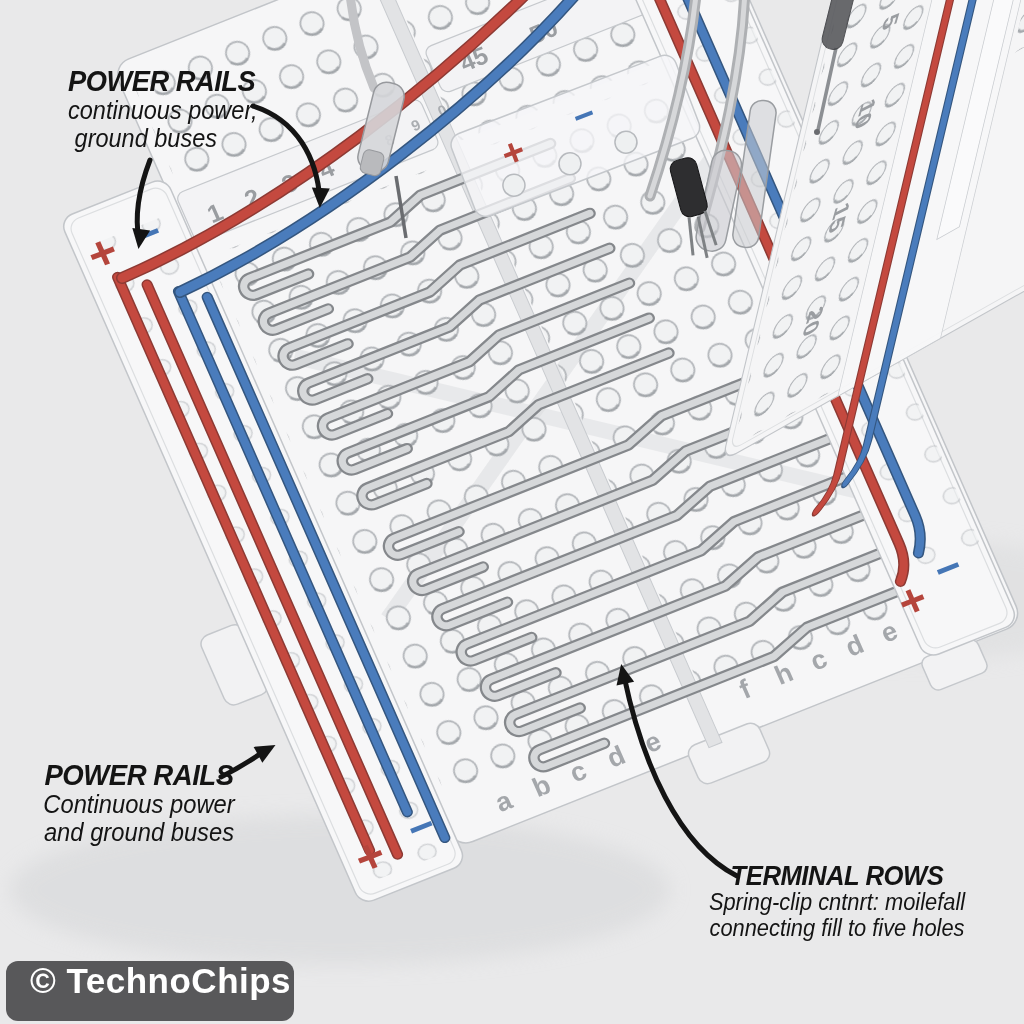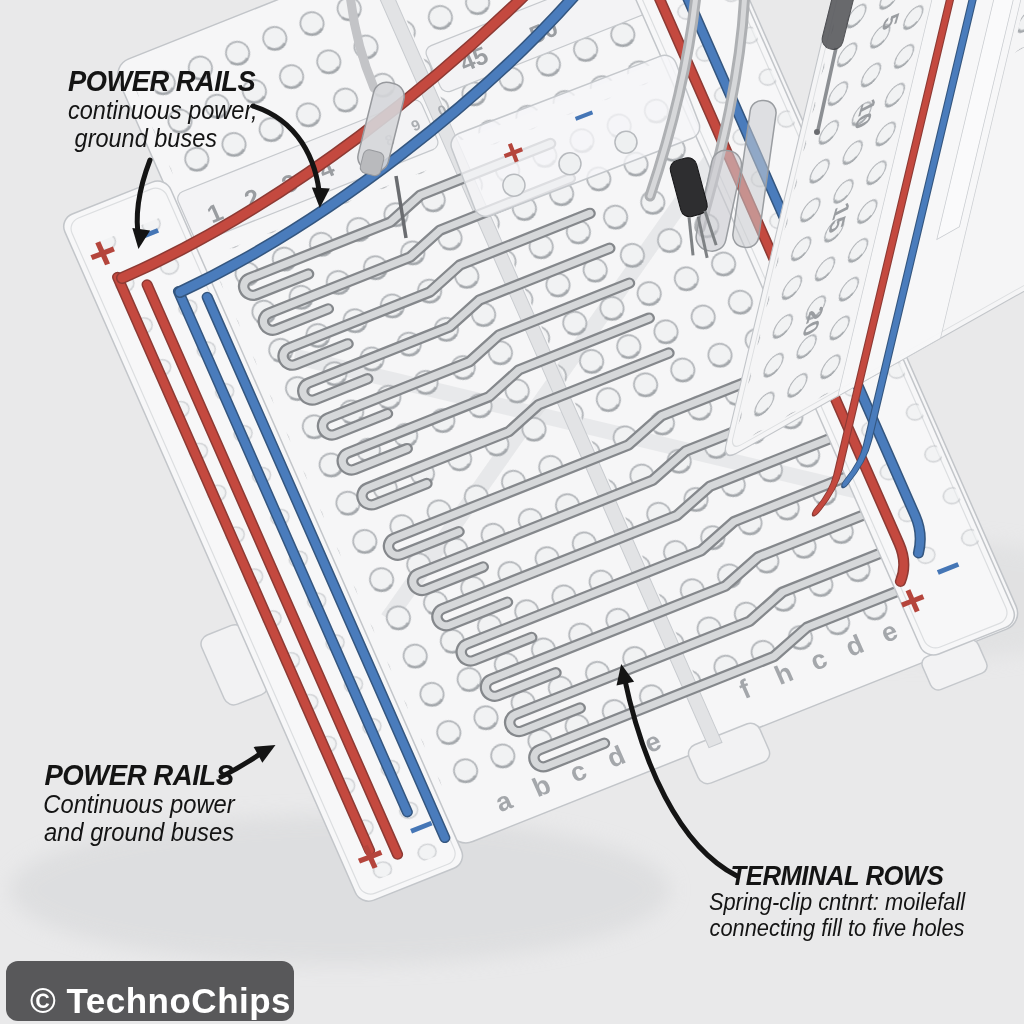--- a/index.html
+++ b/index.html
@@ -6,21 +6,21 @@
   body{width:1024px;height:1024px;overflow:hidden;background:#e9e9ea;position:relative;
        font-family:"Liberation Sans",sans-serif;}
   svg{position:absolute;left:0;top:0;}
   .label{position:absolute;color:#141414;z-index:5;font-style:italic;}
   .label .t{font-weight:bold;font-size:29px;letter-spacing:-.5px;line-height:1.05;}
   .label .l{font-size:25px;line-height:1.12;}
   .cond{transform:scaleX(.94);transform-origin:left top;}
   .condc{transform:scaleX(.95);transform-origin:center top;}
   .center{text-align:center;}
   #watermark{position:absolute;left:6px;top:961px;width:288px;height:60px;background:#58585a;
-    border-radius:12px;display:flex;align-items:flex-end;padding-left:24px;box-sizing:border-box;
+    border-radius:12px;display:flex;align-items:flex-start;padding-left:24px;box-sizing:border-box;
     color:#fff;font-weight:bold;font-size:35px;letter-spacing:.5px;z-index:6;}
   text{font-family:"Liberation Sans",sans-serif;}
   .boardnum{fill:#9a9da1;font-size:25px;font-weight:bold;}
   .faintnum{fill:#abaeb2;font-size:15px;font-weight:bold;}
   .rowletter{fill:#a4a7ab;font-size:27px;font-weight:bold;}
   .plus{fill:#b5453c;font-weight:bold;}
   .minus{fill:#4576b6;font-weight:bold;}
 </style>
 </head>
 <body>

